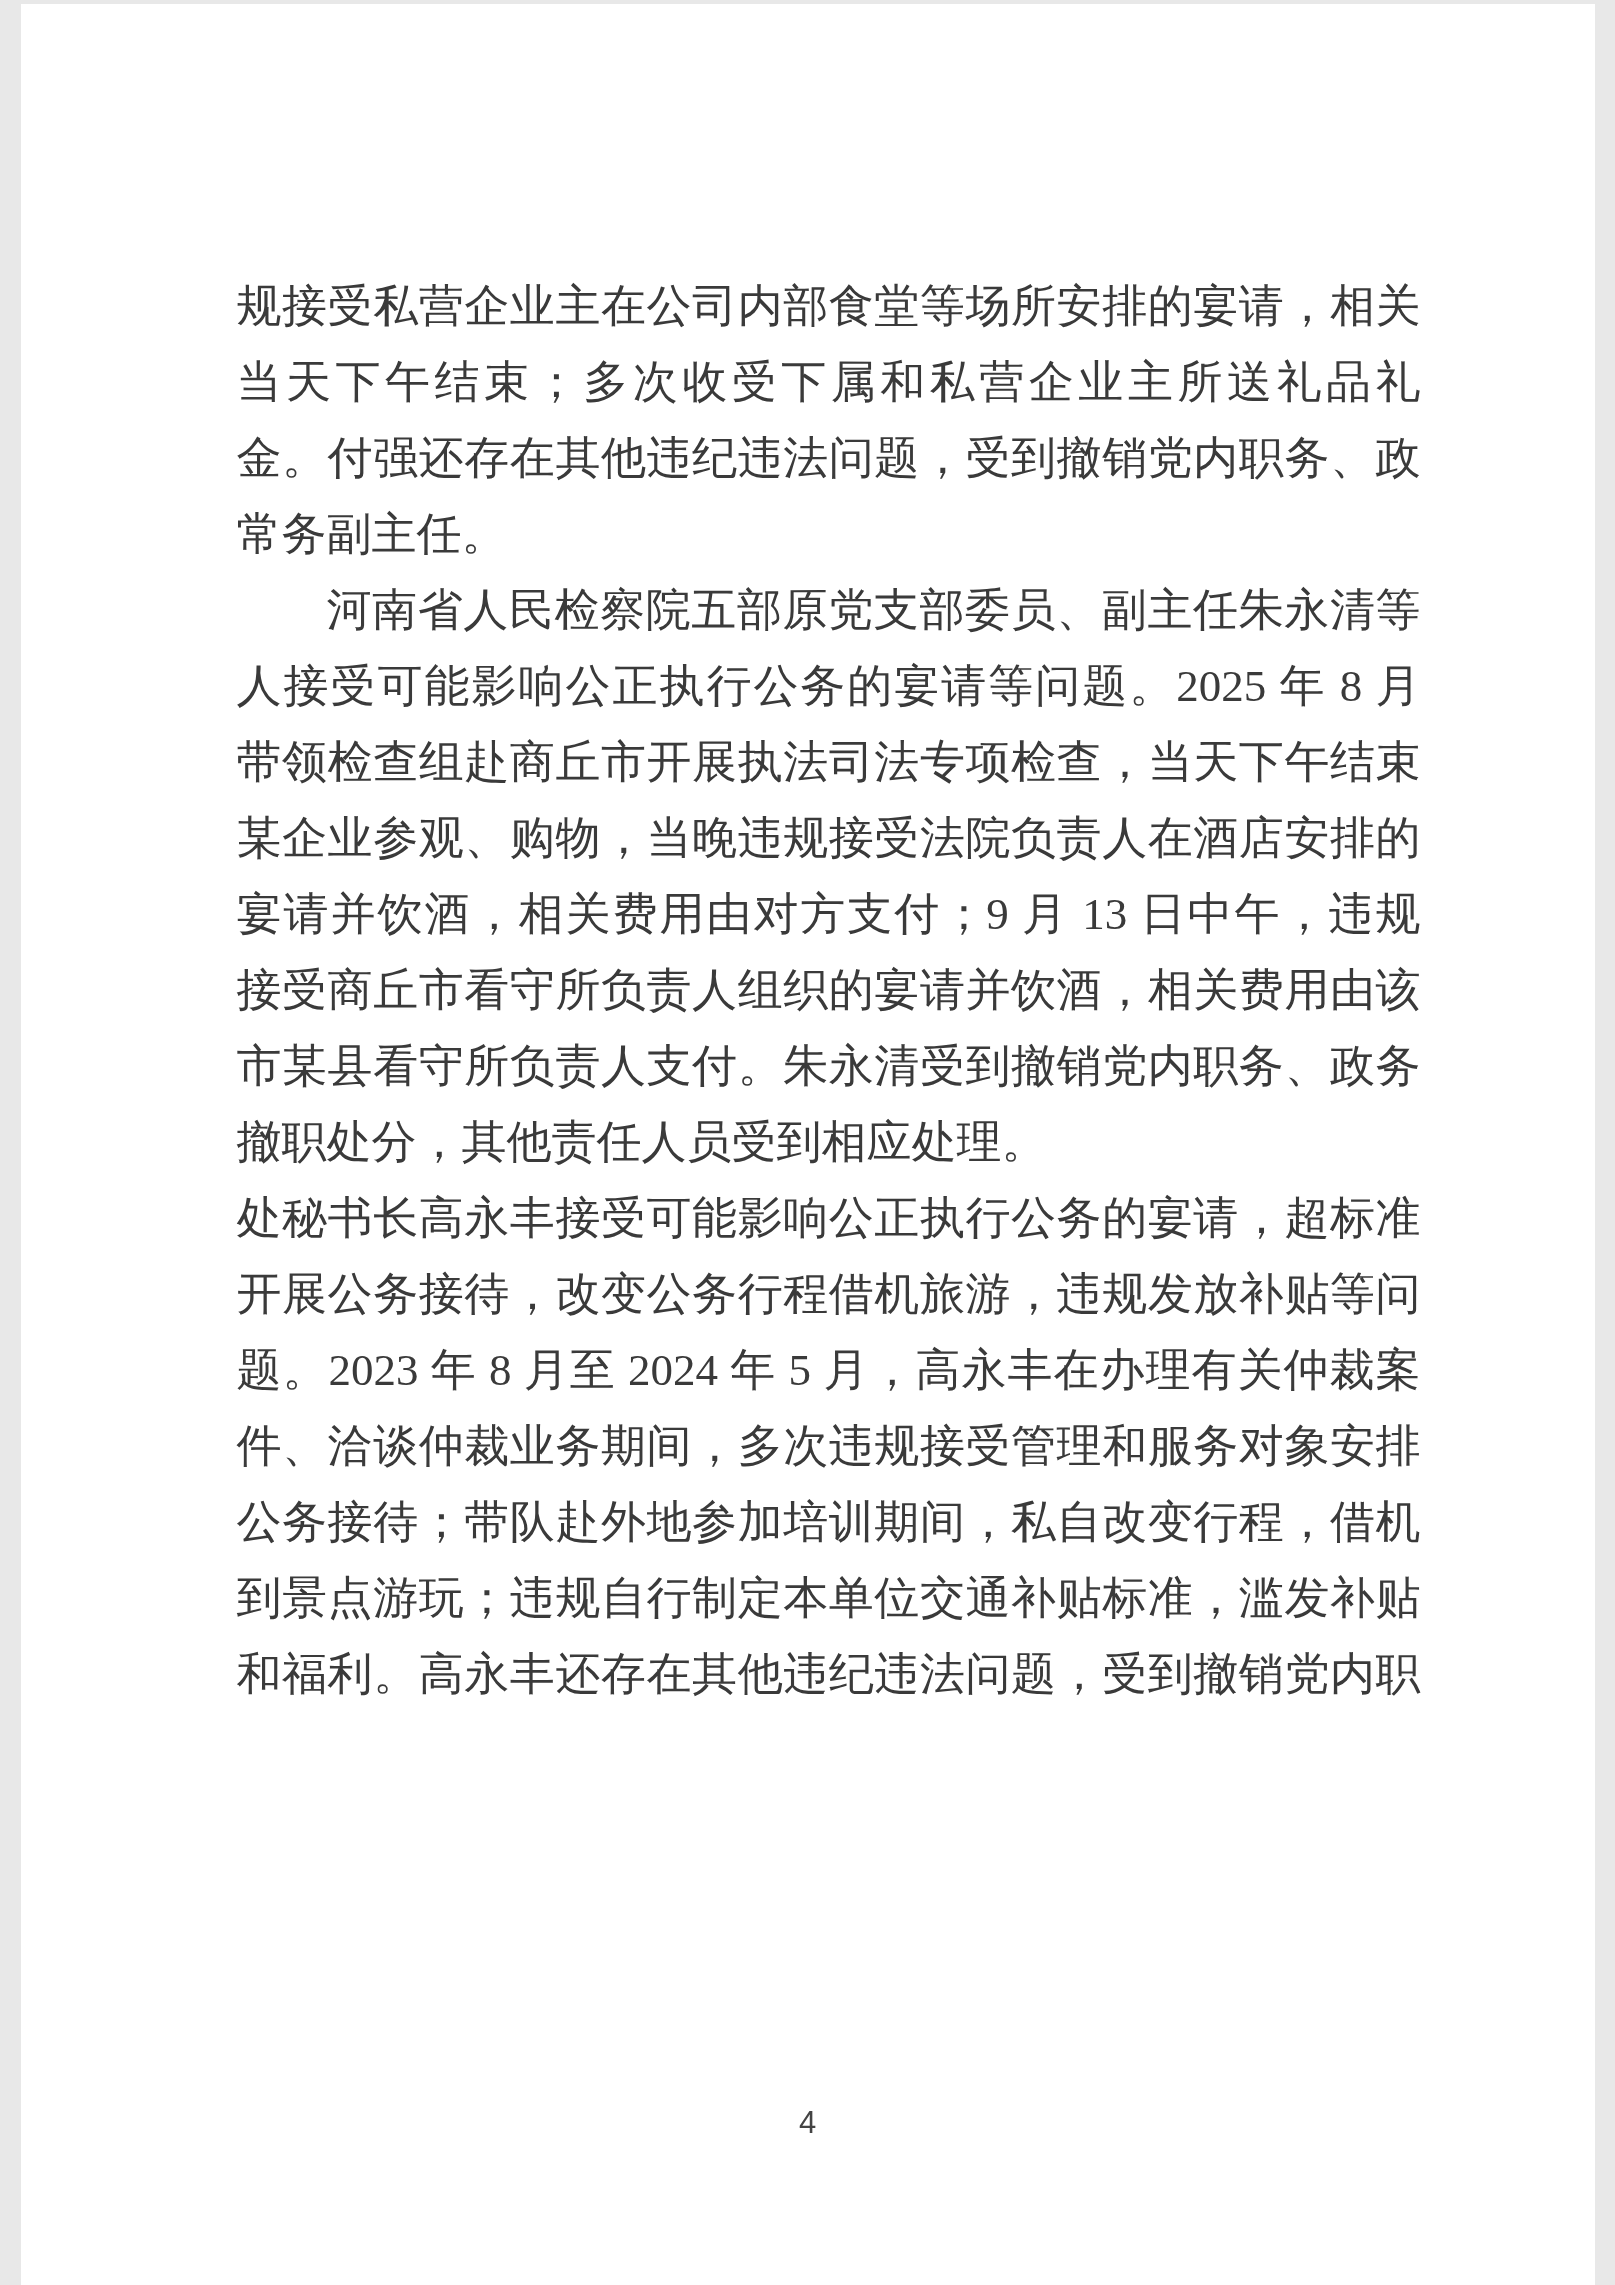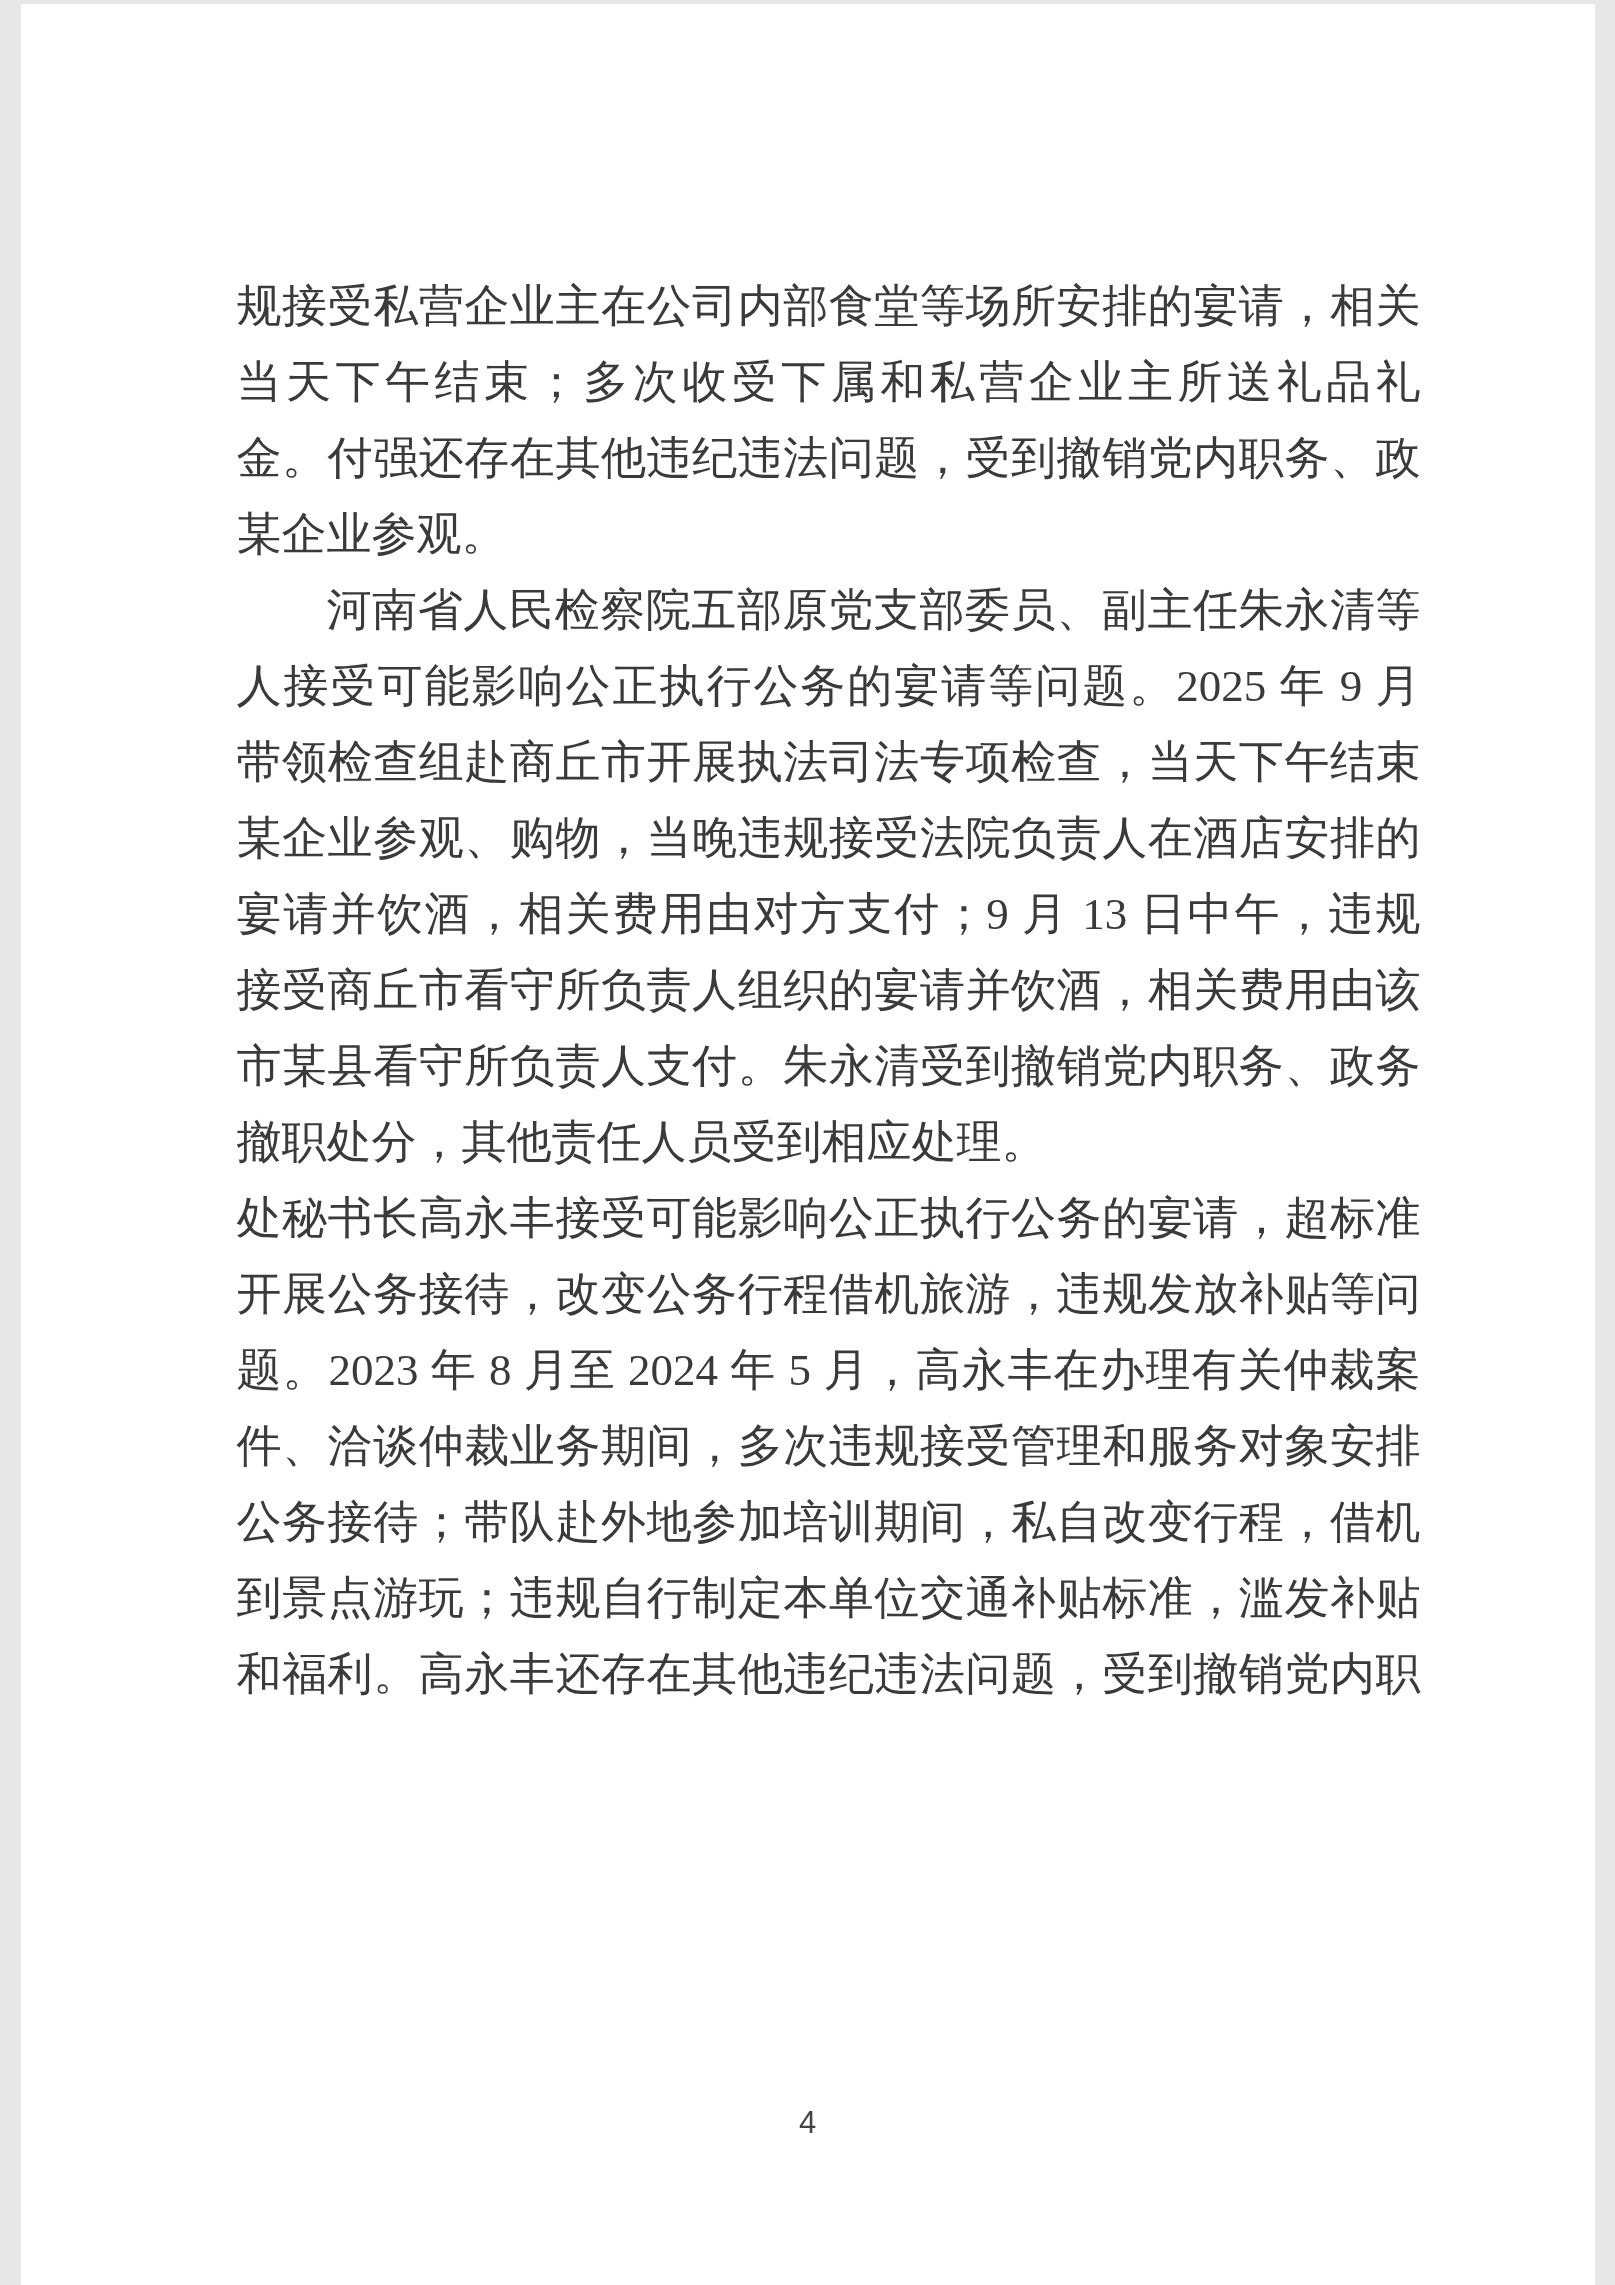--- a/index.html
+++ b/index.html
@@ -53,23 +53,23 @@
   }
 </style>
 </head>
 <body>
 
 <div class="page">
   <div class="doc-body">
       <div class="line">规接受私营企业主在公司内部食堂等场所安排的宴请，相关</div>
       <div class="line">当天下午结束；多次收受下属和私营企业主所送礼品礼</div>
       <div class="line">金。付强还存在其他违纪违法问题，受到撤销党内职务、政</div>
-      <div class="line no-fill">某企业参观。</div>
+      <div class="line no-fill">常务副主任。</div>
       <div class="line indent">河南省人民检察院五部原党支部委员、副主任朱永清等</div>
-      <div class="line">人接受可能影响公正执行公务的宴请等问题。2025 年 9 月</div>
+      <div class="line">人接受可能影响公正执行公务的宴请等问题。2025 年 8 月</div>
       <div class="line">带领检查组赴商丘市开展执法司法专项检查，当天下午结束</div>
       <div class="line">某企业参观、购物，当晚违规接受法院负责人在酒店安排的</div>
       <div class="line">宴请并饮酒，相关费用由对方支付；9 月 13 日中午，违规</div>
       <div class="line">接受商丘市看守所负责人组织的宴请并饮酒，相关费用由该</div>
       <div class="line">市某县看守所负责人支付。朱永清受到撤销党内职务、政务</div>
       <div class="line no-fill">撤职处分，其他责任人员受到相应处理。</div>
       <div class="line">处秘书长高永丰接受可能影响公正执行公务的宴请，超标准</div>
       <div class="line">开展公务接待，改变公务行程借机旅游，违规发放补贴等问</div>
       <div class="line">题。2023 年 8 月至 2024 年 5 月，高永丰在办理有关仲裁案</div>
       <div class="line">件、洽谈仲裁业务期间，多次违规接受管理和服务对象安排</div>

